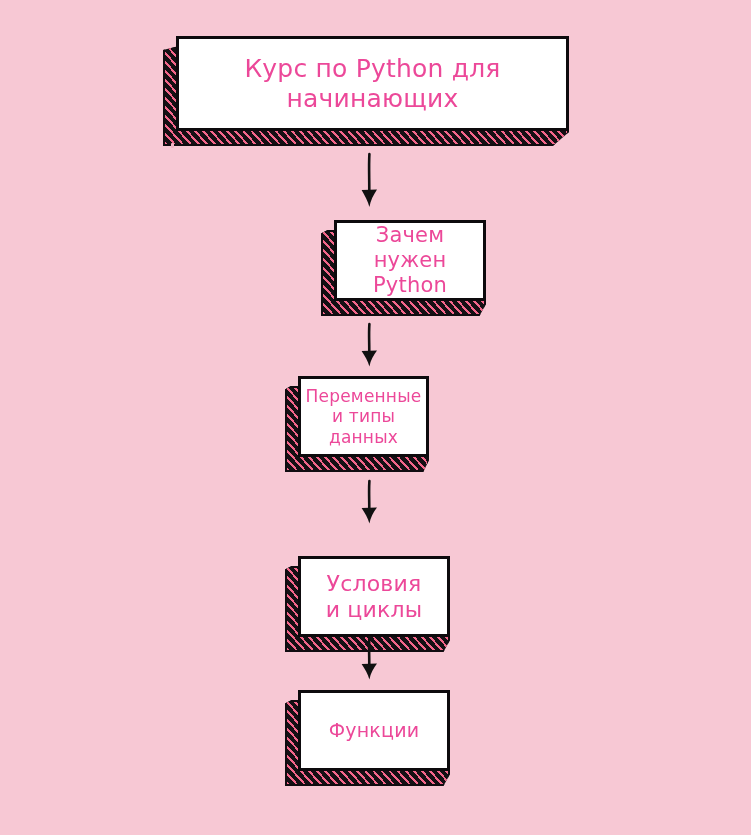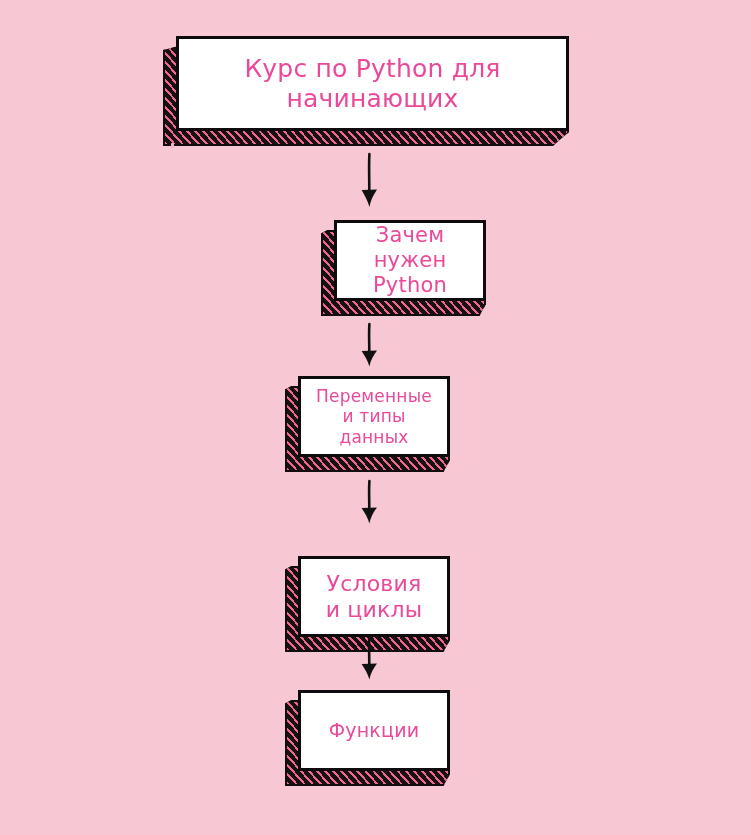--- a/index.html
+++ b/index.html
@@ -74,21 +74,21 @@
     user-select: none;
   }
 
   
   #node-title       { left: 163px; top: 36px;  width: 406px; height: 110px; }
   #node-title .label{ font-size: 25px; }
 
   #node-why         { left: 273px; top: 220px; width: 165px; height: 96px; margin-left: 48px; }
   #node-why .label  { font-size: 21px; }
 
-  #node-vars        { left: 285px; top: 376px; width: 165px; height: 96px; }
+  #node-vars        { left: 285px; top: 376px; width: 144px; height: 96px; }
   #node-vars .label { font-size: 17px; }
 
   #node-cond        { left: 285px; top: 533px; width: 165px; height: 96px; margin-top: 23px; }
   #node-cond .label { font-size: 22px; }
 
   #node-func        { left: 285px; top: 690px; width: 165px; height: 96px; }
   #node-func .label { font-size: 19px; }
 
   
   .arrow {

